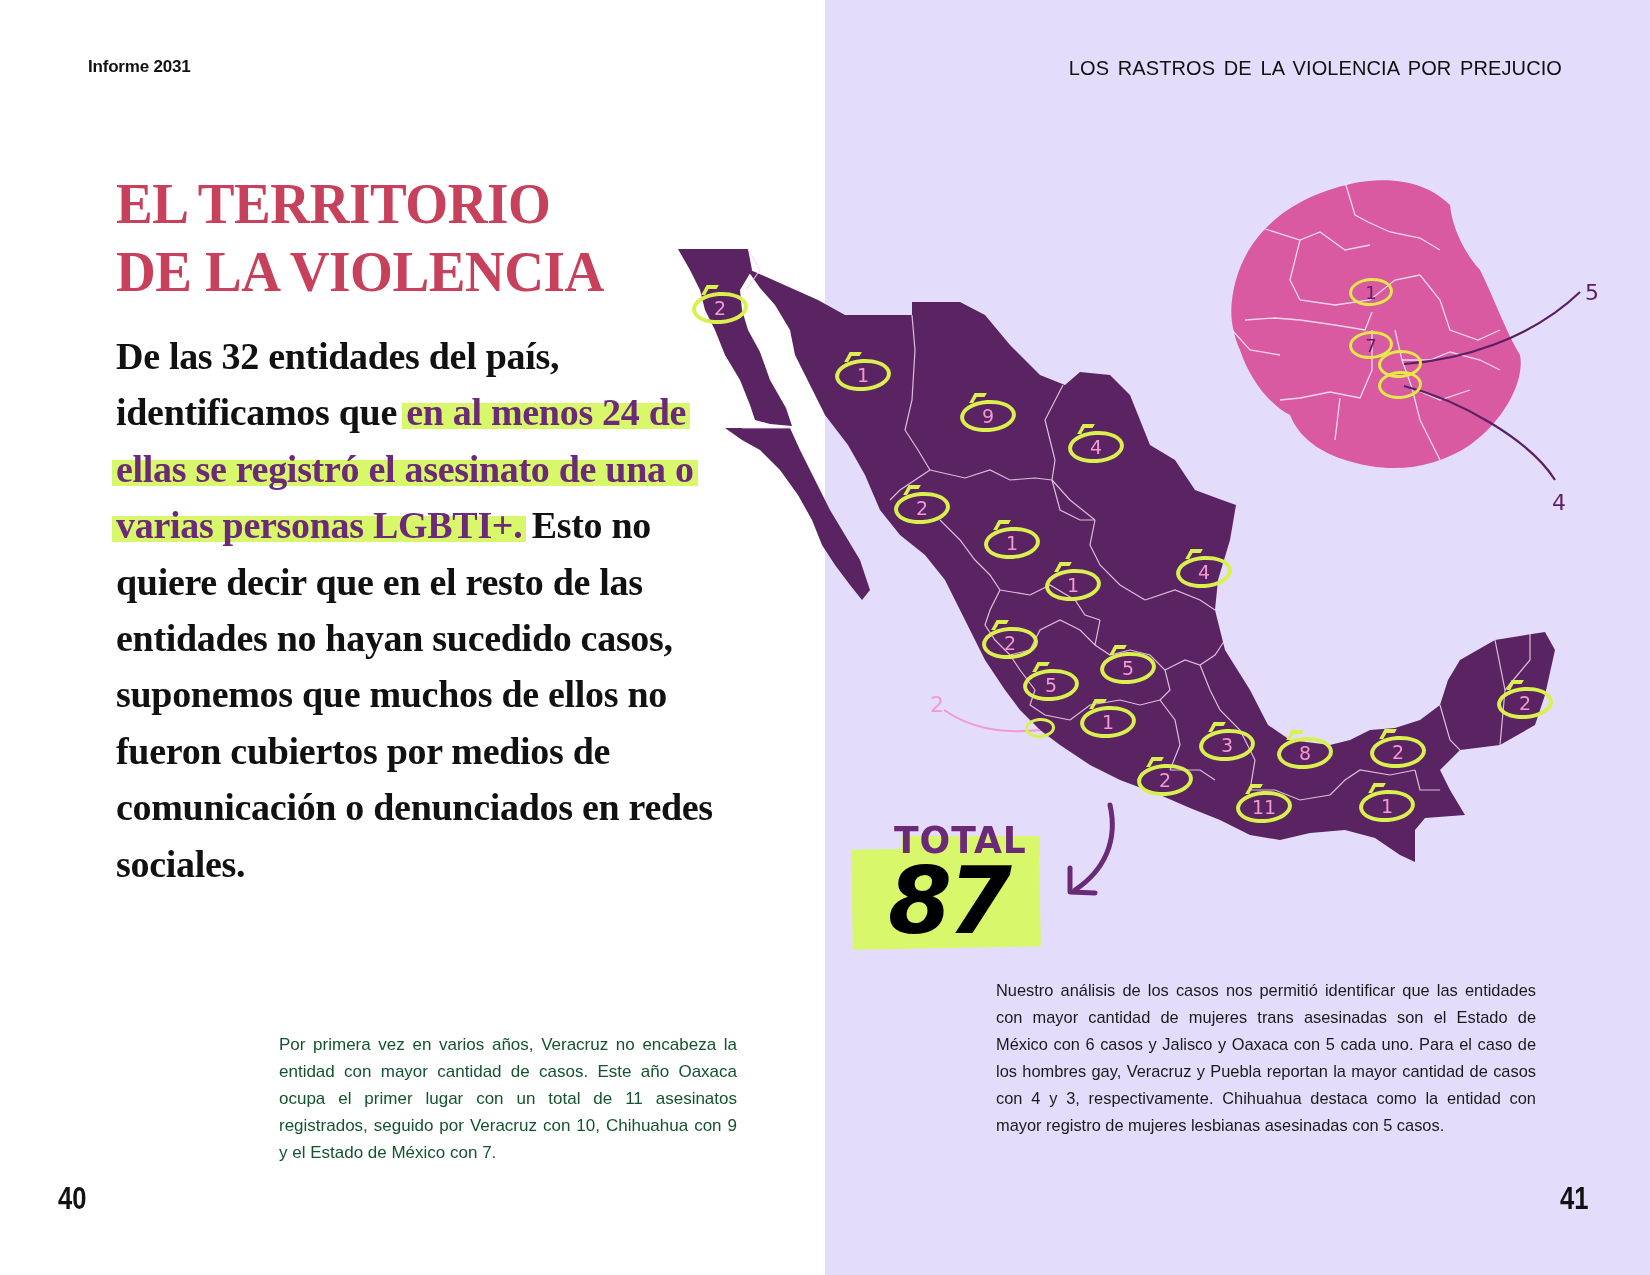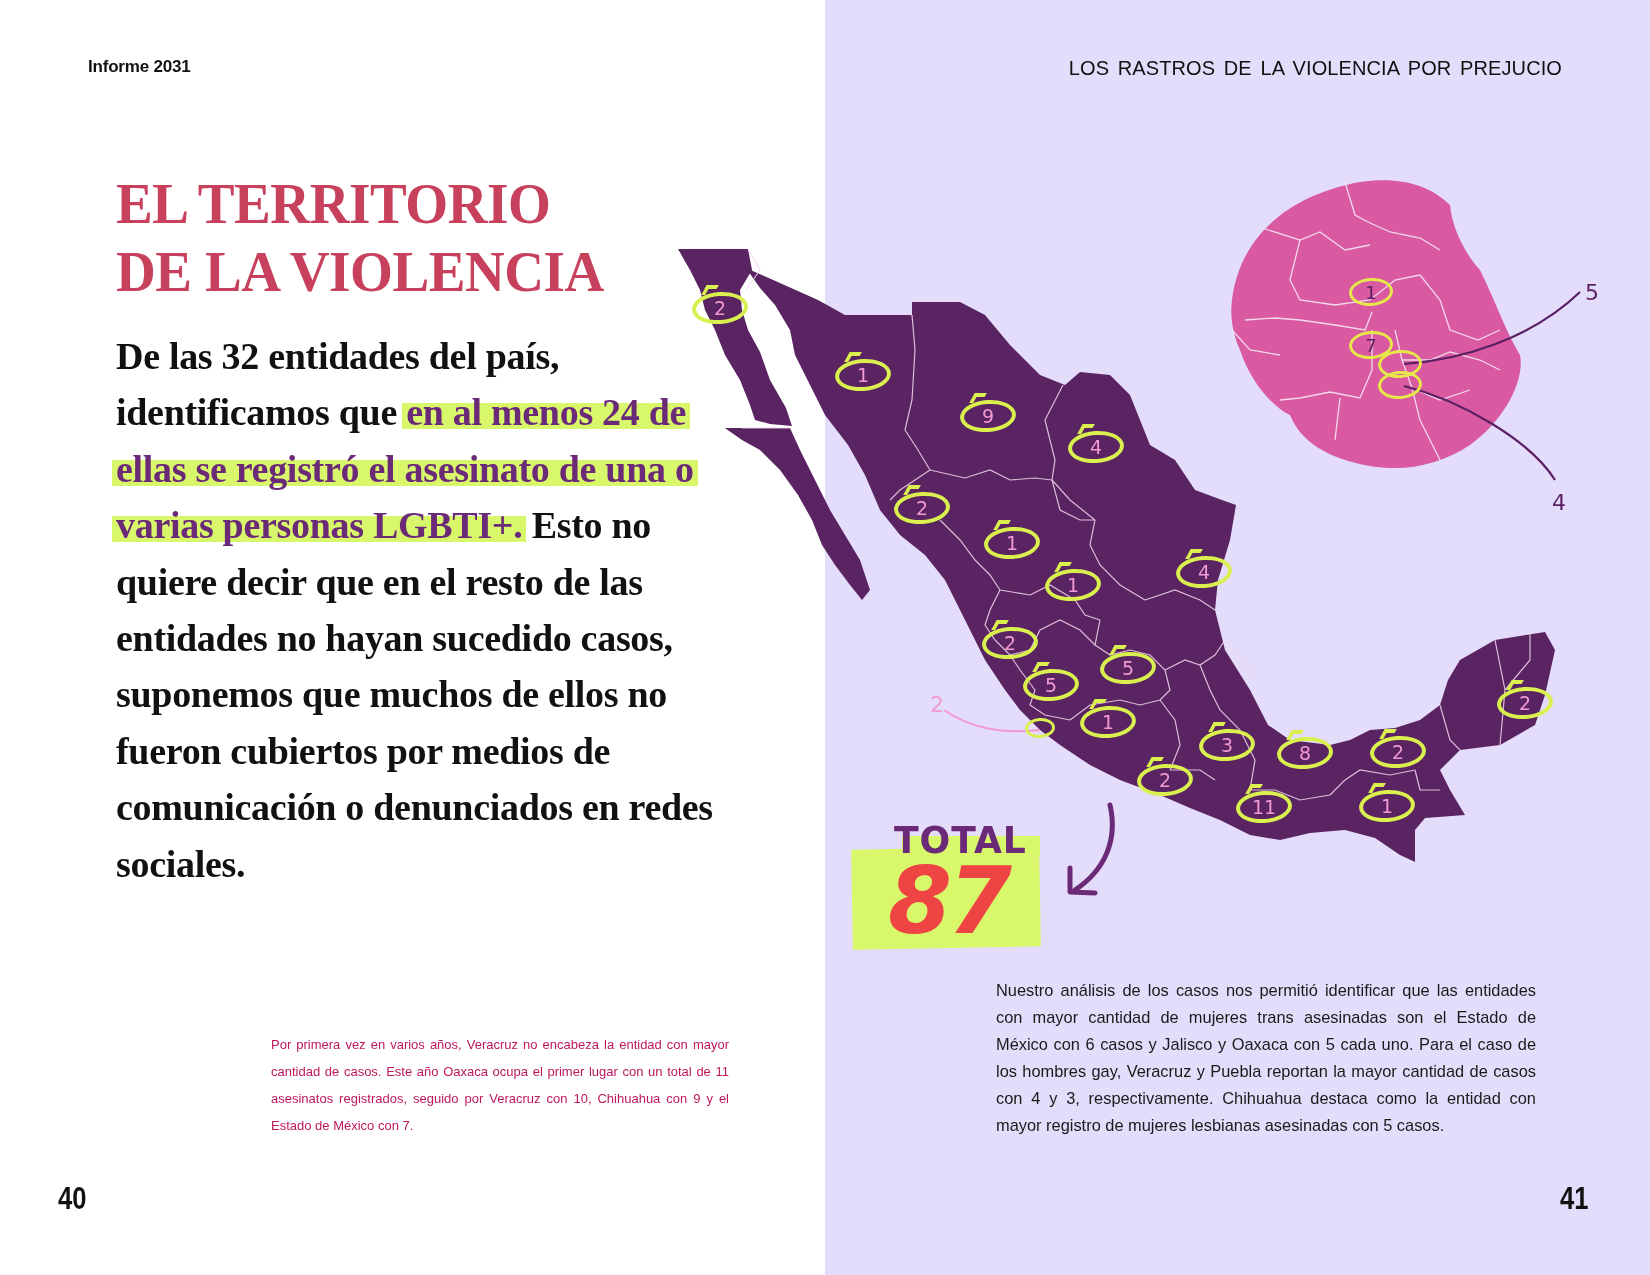--- a/index.html
+++ b/index.html
@@ -10,21 +10,21 @@
   .page-right { position: absolute; left: 825px; top: 0; width: 825px; height: 1275px; background: #e3ddfb; }
 
   .running-head-left { position: absolute; left: 88px; top: 57px; font-size: 17px; font-weight: bold; color: #111; letter-spacing: -0.2px; }
   .running-head-right { position: absolute; right: 88px; top: 57px; font-size: 20px; color: #111; letter-spacing: 0.1px; word-spacing: 3px; }
 
   .title { position: absolute; left: 116px; top: 170px; font-family: "Liberation Serif", serif; font-weight: bold; color: #c8415c; font-size: 58px; line-height: 68px; letter-spacing: -0.5px; transform: scaleX(0.95); transform-origin: left top; }
 
   .lead { position: absolute; left: 116px; top: 320px; width: 600px; font-family: "Liberation Serif", serif; font-weight: bold; font-size: 38px; line-height: 56.4px; color: #111; letter-spacing: -0.3px; margin-top: 8px; }
   .lead .hl { color: #6b2a78; background: linear-gradient(to bottom, transparent 28%, #d9f76a 28%, #d9f76a 90%, transparent 90%); padding: 0 4px; margin: 0 -4px; box-decoration-break: clone; -webkit-box-decoration-break: clone; }
 
-  .note-left { position: absolute; left: 271px; top: 1031px; width: 458px; font-size: 13px; line-height: 27px; color: #be185d; text-align: justify; }
+  .note-left { position: absolute; left: 279px; top: 1031px; width: 458px; font-size: 17px; line-height: 27px; color: #14532d; text-align: justify; }
   .note-right { position: absolute; left: 996px; top: 977px; width: 540px; font-size: 16.4px; line-height: 27px; color: #1a1a1a; text-align: justify; }
 
   .folio { position: absolute; top: 1180px; font-family: "Liberation Sans", sans-serif; font-weight: bold; font-size: 32px; color: #111; transform: scaleX(0.8); }
   .folio-left { left: 58px; transform-origin: left top; }
   .folio-right { left: 1560px; transform-origin: left top; }
 
   .map-wrap { position: absolute; left: 0; top: 0; width: 1650px; height: 1275px; pointer-events: none; }
   .map-wrap svg { position: absolute; left: 0; top: 0; }
 
   .badge { position: absolute; width: 56px; height: 32px; margin-left: -28px; margin-top: -16px; pointer-events: auto; }
@@ -38,21 +38,21 @@
   .badge.inset { width: 44px; height: 28px; margin-left: -22px; margin-top: -14px; }
 
   .callout-label { position: absolute; font-family: "DejaVu Sans", sans-serif; font-size: 22px; }
   .callout-pink { color: #f29ad2; }
   .callout-purple { color: #5b1f63; }
 
   .total-block { position: absolute; left: 850px; top: 818px; width: 190px; height: 130px; }
   .total-bg { position: absolute; left: 2px; top: 30px; width: 188px; height: 100px; background: #d9f76a; transform: rotate(-1deg); }
   .total-bg2 { position: absolute; left: 52px; top: 18px; width: 138px; height: 20px; background: #d9f76a; }
   .total-label { position: absolute; left: 44px; top: 0; font-family: "DejaVu Sans", sans-serif; font-size: 38px; font-weight: bold; color: #6b2a78; letter-spacing: 1px; transform: scaleX(0.95); transform-origin: left top; }
-  .total-value { position: absolute; left: 38px; top: 34px; font-family: "DejaVu Sans", sans-serif; font-size: 92px; font-weight: bold; color: #ef4444; line-height: 100px; font-style: italic; letter-spacing: -4px; }
+  .total-value { position: absolute; left: 38px; top: 34px; font-family: "DejaVu Sans", sans-serif; font-size: 92px; font-weight: bold; color: #000000; line-height: 100px; font-style: italic; letter-spacing: -4px; }
 </style>
 </head>
 <body>
 
 <div class="page-left"></div>
 <div class="page-right"></div>
 
 <div class="running-head-left">Informe 2031</div>
 <div class="running-head-right">LOS  RASTROS  DE LA VIOLENCIA  POR PREJUCIO</div>
 

